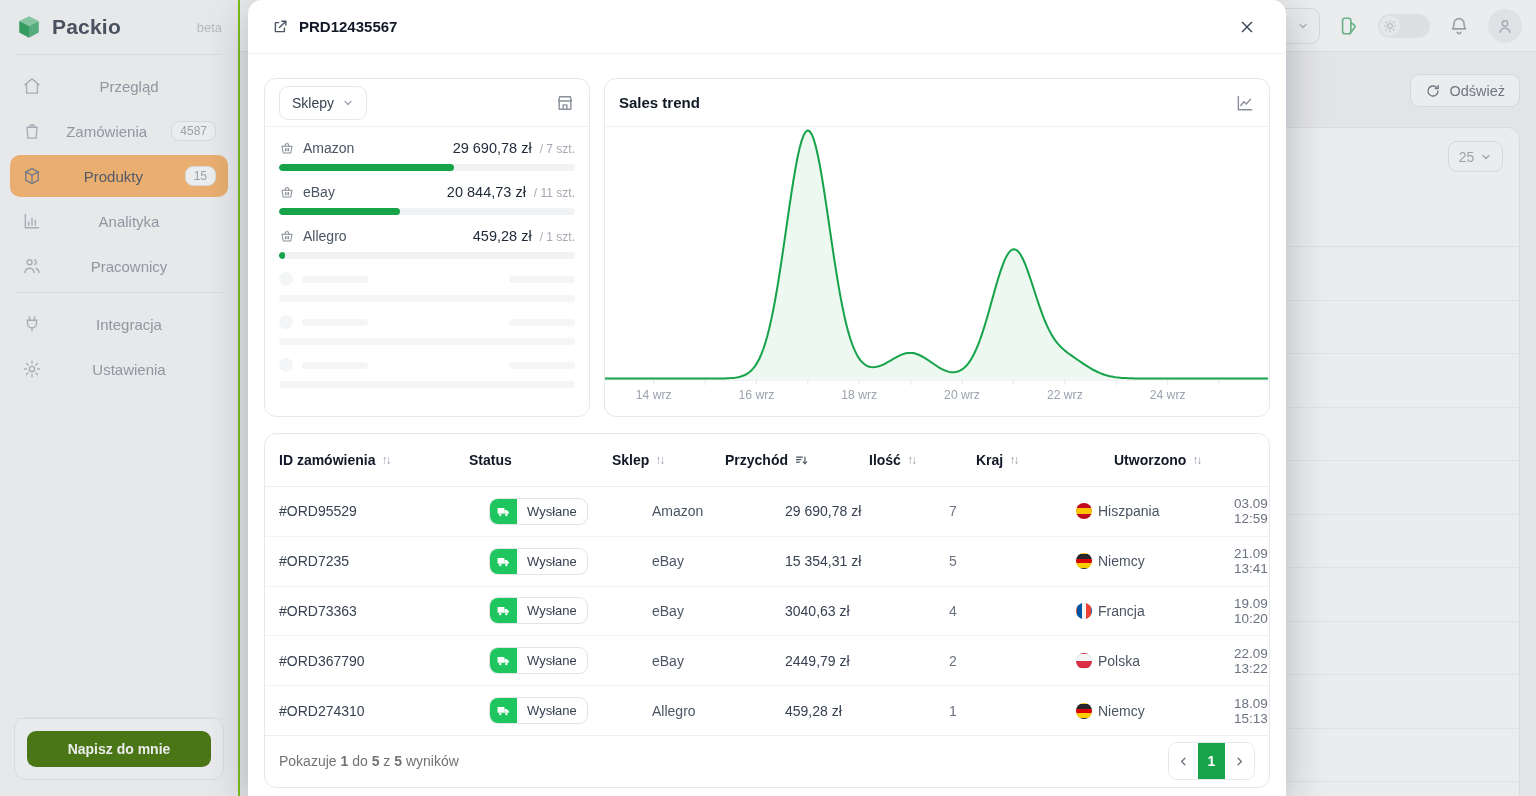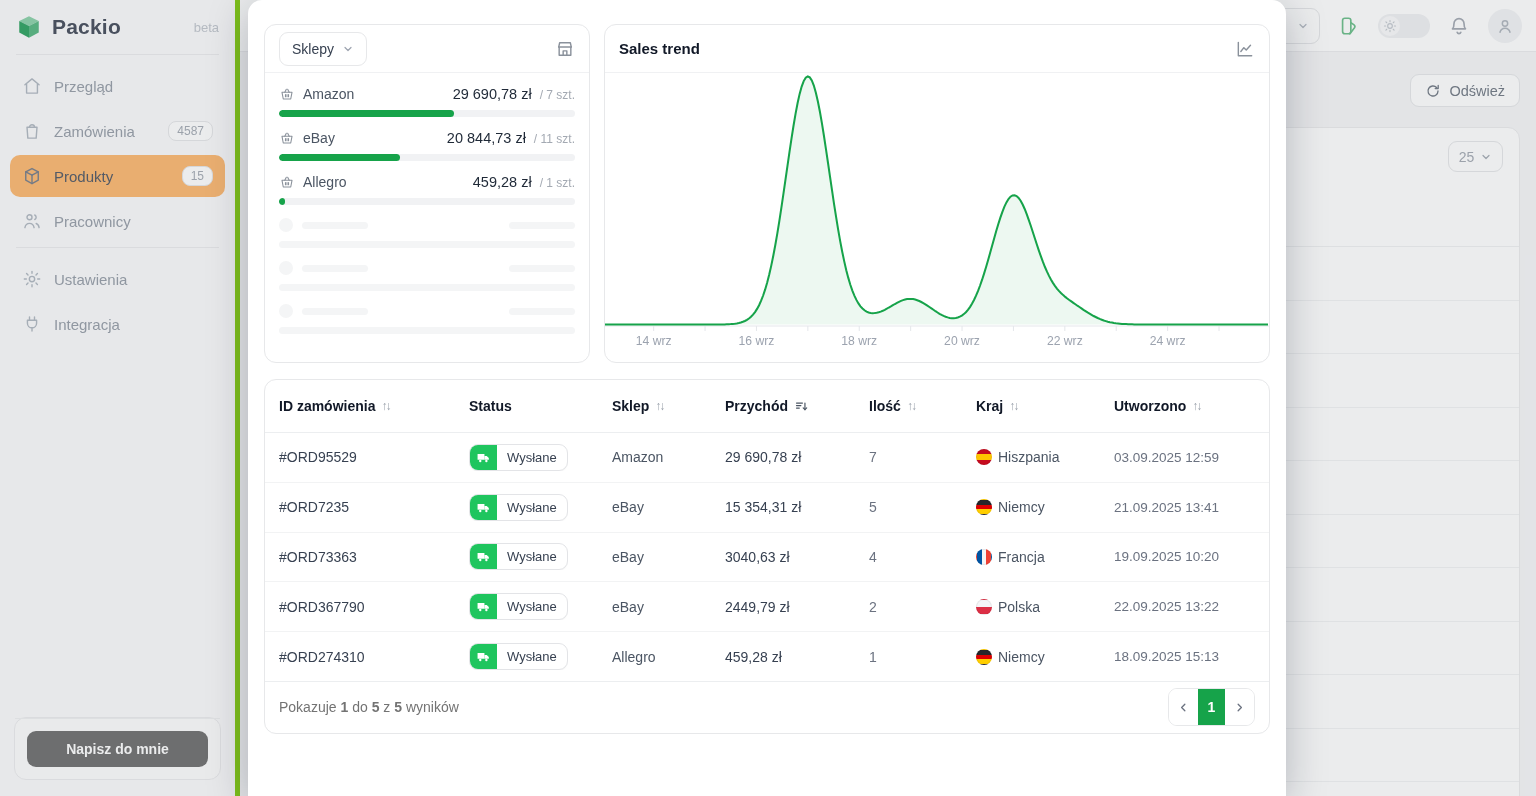--- a/index.html
+++ b/index.html
@@ -2,39 +2,39 @@
 <html><head>
 <meta charset="utf-8">
 <style>
   * { margin:0; padding:0; box-sizing:border-box; }
   html,body { width:1536px; height:796px; overflow:hidden; }
   body { font-family:"Liberation Sans","DejaVu Sans",sans-serif; background:#f5f6f7; position:relative; color:#374151; }
 
   
   .bg-layer { position:absolute; inset:0; }
 
-  .sidebar { position:absolute; left:0; top:0; width:240px; height:796px; background:#fbfbfc; border-right:5px solid #84cc16; display:flex; flex-direction:column; }
+  .sidebar { position:absolute; left:0; top:0; width:240px; height:796px; background:#fbfbfc; border-right:2px solid #84cc16; display:flex; flex-direction:column; }
   .logo-row { display:flex; align-items:center; gap:10px; padding:14px 16px 12px; }
   .logo-mark { width:26px; height:26px; flex:none; }
   .logo-text { font-size:21px; font-weight:700; color:#4b5260; letter-spacing:.2px; flex:1; }
   .beta-tag { font-size:13px; color:#c3c8cf; }
   .side-div { border-top:1px solid #ededef; margin:2px 16px; }
   .nav { padding:8px 10px 0; }
-  .nav-item { display:flex; align-items:center; gap:12px; height:42px; padding:0 12px; border-radius:10px; margin-bottom:3px; color:#9aa1ab; font-size:15px; cursor:pointer; }
+  .nav-item { display:flex; align-items:center; gap:0; height:42px; padding:0 12px; border-radius:10px; margin-bottom:3px; color:#9aa1ab; font-size:15px; cursor:pointer;text-align:center; }
   .nav-item.active { background:#fdba74; color:#565d69; }
   .nav-ico { width:20px; height:20px; flex:none; color:#b3bac3; display:flex; }
   .nav-item.active .nav-ico { color:#7b828d; }
   .nav-ico svg { width:20px; height:20px; }
   .nav-label { flex:1; }
   .nav-badge { font-size:12px; color:#a7adb6; background:#fff; border:1px solid #e7e8ea; border-radius:8px; padding:2px 8px; }
   .side-spacer { flex:1; }
   .help-box { margin:14px 14px 16px; background:#fdfdfd; border:1px solid #ededef; border-radius:12px; }
   .help-text { padding:16px 16px 14px; font-size:14.5px; line-height:1.45; color:#a8aeb7; }
   .help-divider { border-top:1px solid #f0f1f2; }
-  .help-btn { margin:12px; height:36px; border:none; border-radius:9px; background:#737373; color:#ffffff; font-size:14px; font-weight:700; width:calc(100% - 24px); cursor:pointer; font-family:inherit; }
+  .help-btn { margin:12px; height:36px; border:none; border-radius:9px; background:#4d7c0f; color:#ffffff; font-size:14px; font-weight:700; width:calc(100% - 24px); cursor:pointer; font-family:inherit; }
 
   .topbar { position:absolute; left:240px; top:0; right:0; height:52px; background:#fff; border-bottom:1px solid #ededef; }
   .topbar-right { position:absolute; right:14px; top:0; height:52px; display:flex; align-items:center; gap:18px; }
   .tb-select { width:72px; height:36px; border:1px solid #e7e8ea; border-radius:9px; display:flex; align-items:center; justify-content:flex-end; padding-right:10px; color:#b6bcc4; background:#fff; }
   .tb-ico { width:22px; height:22px; color:#a5abb4; display:flex; cursor:pointer; }
   .tb-ico svg { width:22px; height:22px; }
   .tb-ico.green { color:#6fc08d; }
   .theme-toggle { width:52px; height:24px; border-radius:12px; background:#f0f1f3; position:relative; cursor:pointer; }
   .theme-knob { position:absolute; left:2px; top:2px; width:20px; height:20px; border-radius:50%; background:#fafafb; display:flex; align-items:center; justify-content:center; color:#c6cbd1; }
   .theme-knob svg { width:14px; height:14px; }
@@ -99,21 +99,21 @@
   .chart-body svg { display:block; width:100%; height:289px; }
 
   .table-card { margin-top:16px; flex:none; display:flex; flex-direction:column; }
   .t-row { display:flex; align-items:center; }
   .t-head { height:53px; border-bottom:1px solid #eceef0; }
   .t-cell { padding-left:14px; flex:none; display:flex; align-items:center; gap:6px; overflow:hidden; }
   .c0{width:190px;} .c1{width:143px;} .c2{width:113px;} .c3{width:144px;} .c4{width:107px;} .c5{width:138px;} .c6{flex:1;}
   .th-label { font-size:14px; font-weight:700; color:#111827; }
   .sort-bars { width:15px; height:15px; color:#4b5563; display:flex; }
   .sort-bars svg { width:15px; height:15px; }
-  .t-body-row { height:49.8px; border-bottom:1px solid #f2f3f4; font-size:14px; cursor:pointer; }
+  .t-body-row { height:49.8px; border-bottom:1px solid #f2f3f4; font-size:14px; cursor:pointer;gap:20px; }
   .t-body-row:last-of-type { border-bottom:1px solid #eceef0; }
   .cell-id { color:#374151; }
   .cell-shop,.cell-country { color:#4b5563; }
   .cell-rev { color:#374151; }
   .cell-qty { color:#6b7280; }
   .cell-date { color:#6b7280; font-size:13.5px; }
   .status-badge { display:inline-flex; align-items:center; border:1px solid #e3e4e7; border-radius:9px; overflow:hidden; background:#fff; box-shadow:0 1px 1px rgba(0,0,0,.03); }
   .status-ico { width:27px; height:25px; background:#1fc55e; display:flex; align-items:center; justify-content:center; color:#fff; }
   .status-ico svg { width:15px; height:15px; }
   .status-label { padding:0 10px; font-size:13px; font-weight:400; color:#374151; }
@@ -178,49 +178,58 @@
               <path d="M4.5 7 12 11l7.5-4"></path>
               <path d="M12 11v10"></path>
             </svg>
           </span>
           <span class="nav-label">Produkty</span>
           <span class="nav-badge">15</span>
         </div>
         <div class="nav-item">
           <span class="nav-ico">
             <svg viewBox="0 0 24 24" fill="none" stroke="currentColor" stroke-width="1.7" stroke-linecap="round" stroke-linejoin="round">
+              <path d="M4 4v16h16"></path>
+              <path d="M8 17v-4M12 17V9M16 17v-6"></path>
+            </svg>
+          </span>
+          <span class="nav-label">Analityka</span>
+        </div>
+        <div class="nav-item">
+          <span class="nav-ico">
+            <svg viewBox="0 0 24 24" fill="none" stroke="currentColor" stroke-width="1.7" stroke-linecap="round" stroke-linejoin="round">
               <circle cx="9" cy="7.5" r="3"></circle>
               <path d="M3.5 20c.6-3.4 2.6-5.2 5.5-5.2s4.9 1.8 5.5 5.2"></path>
               <path d="M15.3 4.8a3 3 0 0 1 0 5.4"></path>
               <path d="M17 15c2 .6 3.2 2.3 3.5 5"></path>
             </svg>
           </span>
           <span class="nav-label">Pracownicy</span>
         </div>
       </div>
     <div class="side-div"></div>
     <div class="nav" id="nav-secondary">
         <div class="nav-item">
           <span class="nav-ico">
             <svg viewBox="0 0 24 24" fill="none" stroke="currentColor" stroke-width="1.7" stroke-linecap="round" stroke-linejoin="round">
-              <circle cx="12" cy="12" r="3.2"></circle>
-              <path d="M12 2.8v2.4M12 18.8v2.4M2.8 12h2.4M18.8 12h2.4M5.5 5.5l1.7 1.7M16.8 16.8l1.7 1.7M18.5 5.5l-1.7 1.7M7.2 16.8l-1.7 1.7"></path>
-            </svg>
-          </span>
-          <span class="nav-label">Ustawienia</span>
-        </div>
-        <div class="nav-item">
-          <span class="nav-ico">
-            <svg viewBox="0 0 24 24" fill="none" stroke="currentColor" stroke-width="1.7" stroke-linecap="round" stroke-linejoin="round">
               <path d="M9 3.5v4M15 3.5v4"></path>
               <path d="M6.5 7.5h11v3.5a5.5 5.5 0 0 1-11 0z"></path>
               <path d="M12 16.5v4"></path>
             </svg>
           </span>
           <span class="nav-label">Integracja</span>
+        </div>
+        <div class="nav-item">
+          <span class="nav-ico">
+            <svg viewBox="0 0 24 24" fill="none" stroke="currentColor" stroke-width="1.7" stroke-linecap="round" stroke-linejoin="round">
+              <circle cx="12" cy="12" r="3.2"></circle>
+              <path d="M12 2.8v2.4M12 18.8v2.4M2.8 12h2.4M18.8 12h2.4M5.5 5.5l1.7 1.7M16.8 16.8l1.7 1.7M18.5 5.5l-1.7 1.7M7.2 16.8l-1.7 1.7"></path>
+            </svg>
+          </span>
+          <span class="nav-label">Ustawienia</span>
         </div>
       </div>
     <div class="side-spacer"></div>
     <div class="help-box">
       <div class="help-divider"></div>
       <button class="help-btn">Napisz do mnie</button>
     </div>
   </div>
 
   <div class="topbar">
@@ -319,20 +328,35 @@
             <span class="bg-zero">0</span>
           </div>
         </div>
     </div>
   </div>
 </div>
 
 <div class="dim"></div>
 
 <div class="modal">
+  <div class="modal-hd">
+    <div class="modal-title-wrap">
+      <svg viewBox="0 0 24 24" fill="none" stroke="currentColor" stroke-width="2" stroke-linecap="round" stroke-linejoin="round">
+          <path d="M14 4.5h5.5V10"></path>
+          <path d="M19.2 4.8 10.5 13.5"></path>
+          <path d="M9.5 6.5H4.8v12.7h12.7V14.5"></path>
+        </svg>
+      <span class="modal-title">PRD12435567</span>
+    </div>
+    <button class="modal-close">
+      <svg viewBox="0 0 24 24" fill="none" stroke="currentColor" stroke-width="2" stroke-linecap="round">
+          <path d="M5 5l14 14M19 5 5 19"></path>
+        </svg>
+    </button>
+  </div>
 
   <div class="modal-body">
     <div class="row1">
 
       <div class="card card-shops">
         <div class="card-hd">
           <button class="filter-btn">
             <span>Sklepy</span>
             <svg viewBox="0 0 24 24" fill="none" stroke="currentColor" stroke-width="2.4" stroke-linecap="round" stroke-linejoin="round">
                 <path d="M6 9l6 6 6-6"></path>

